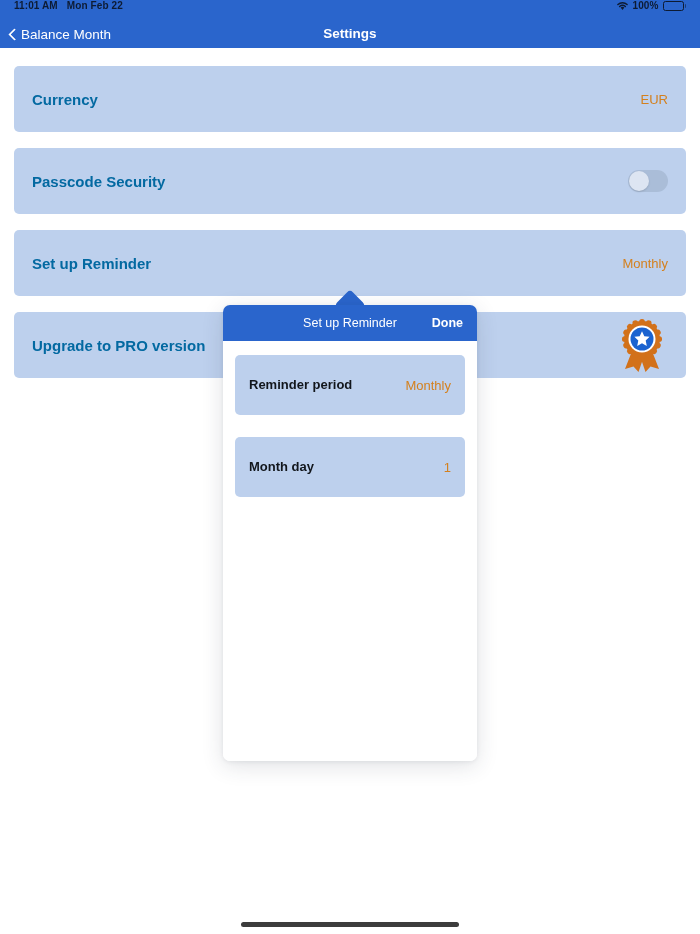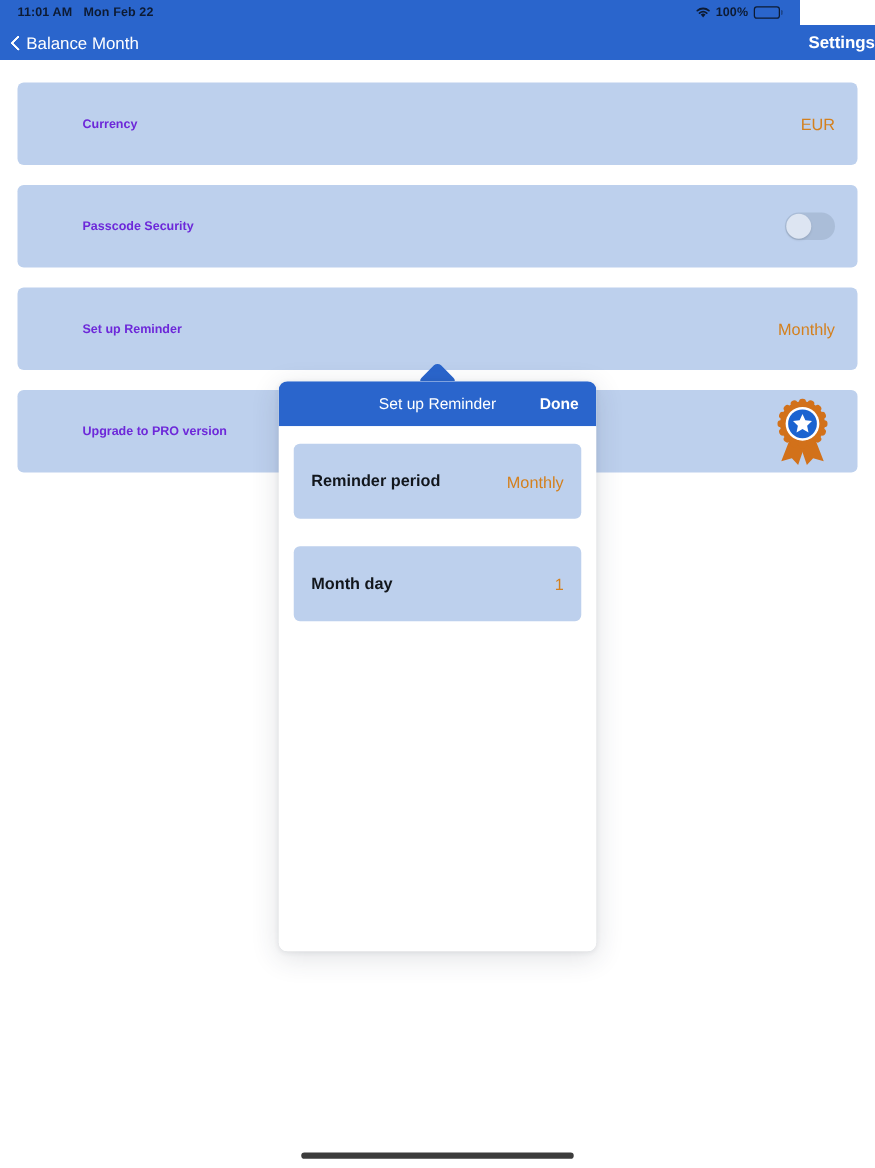--- a/index.html
+++ b/index.html
@@ -20,25 +20,25 @@
     width: 700px;
     height: 934px;
     background: #ffffff;
     overflow: hidden;
   }
 
   
   .status-bar {
     position: absolute;
     left: 0; top: 0;
-    width: 640px;
+    width: 700px;
     height: 20px;
     background: #2a65cc;
     display: flex;
-    align-items: center;
+    align-items: flex-start;
     justify-content: space-between;
     padding: 0 14px;
     box-sizing: border-box;
     font-size: 10px;
     font-weight: bold;
     color: #0d1b33;
     letter-spacing: 0.1px;
   }
   .status-left {
     display: flex;
@@ -118,21 +118,21 @@
     border-bottom: 2.1px solid #fff;
     transform: rotate(45deg);
     border-radius: 1px;
   }
   .nav-title {
     position: absolute;
     left: 0; top: 0;
     width: 700px;
     height: 28px;
     line-height: 28px;
-    text-align: right;
+    text-align: center;
     color: #ffffff;
     font-size: 13.5px;
     font-weight: bold;
   }
 
   
   .settings-list {
     position: absolute;
     left: 0;
     top: 48px;
@@ -146,24 +146,23 @@
     background: #bdd0ed;
     border-radius: 5px;
     display: flex;
     align-items: center;
     justify-content: space-between;
     padding: 0 18px;
     box-sizing: border-box;
     cursor: pointer;
   }
   .row-label {
-    font-size: 10px;
+    font-size: 15px;
     font-weight: bold;
-    color: #6d28d9;
-    margin-left: 34px;
+    color: #0369a1;
   }
   .row-value {
     font-size: 13px;
     color: #d4801e;
   }
 
   
   .toggle {
     width: 40px;
     height: 22px;

